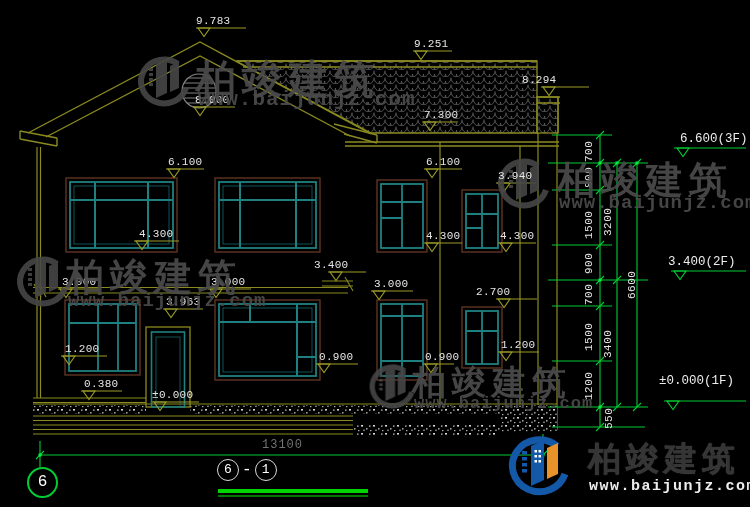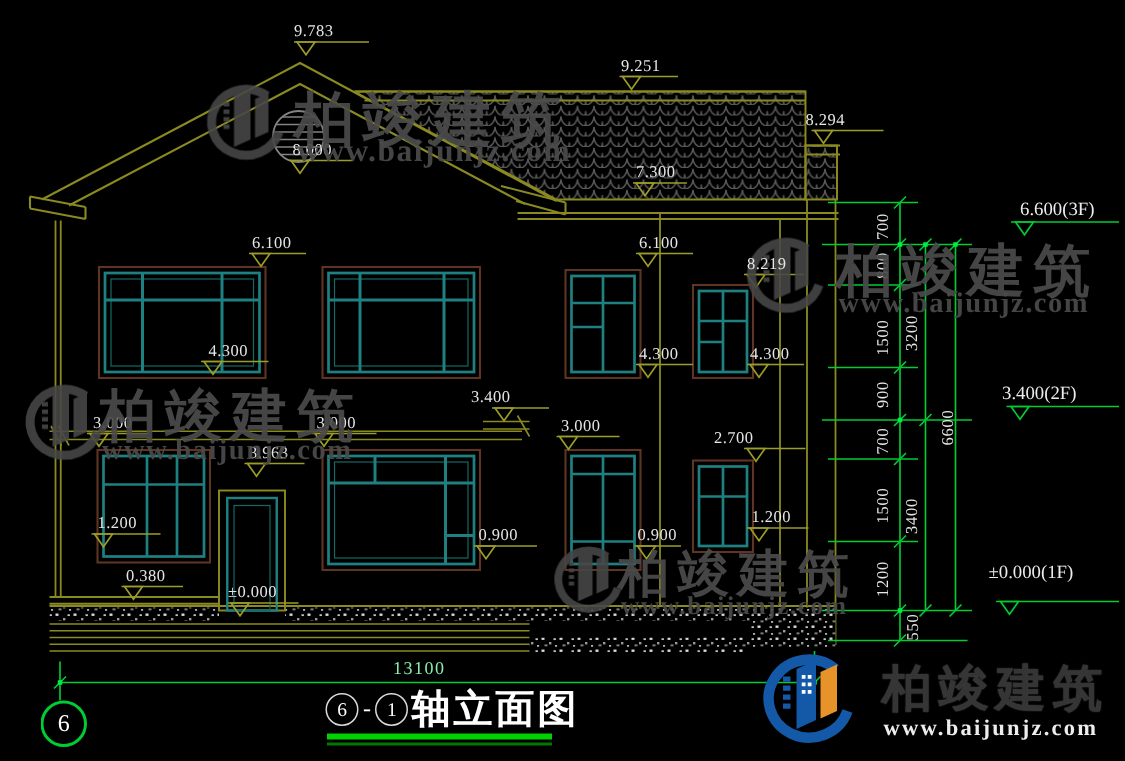--- a/index.html
+++ b/index.html
@@ -1,17 +1,17 @@
 <!DOCTYPE html>
 <html><head>
 <meta charset="utf-8">
 <style>
   html,body{margin:0;padding:0;background:#000;}
   #canvas{position:relative;width:750px;height:507px;background:#000;overflow:hidden;
-          font-family:Liberation Serif, serif;}
+          font-family:Liberation Mono, monospace;}
   svg{position:absolute;left:0;top:0;}
   .lbl{position:absolute;color:#e6e6e6;font-size:11px;line-height:12px;white-space:nowrap;
        letter-spacing:0.3px;}
   .fm{position:absolute;color:#ececec;font-size:12.5px;white-space:nowrap;}
   .vd{position:absolute;color:#e6e6e6;font-size:11px;white-space:nowrap;
       writing-mode:vertical-rl;transform:rotate(180deg);width:13px;text-align:center;
       letter-spacing:0.5px;}
   .wm-brand{position:absolute;color:#4b4b4b;font-weight:bold;letter-spacing:6px;
       white-space:nowrap;opacity:0.92;}
   .wm-url{position:absolute;color:#4b4b4b;font-weight:bold;letter-spacing:1px;
@@ -19,21 +19,21 @@
   .bubble{position:absolute;left:27px;top:467px;width:27px;height:27px;border:2px solid #00cc33;
       border-radius:50%;color:#fff;font-size:16px;text-align:center;line-height:27px;}
   #titleblock{position:absolute;left:217px;top:459px;display:flex;align-items:center;gap:2px;
       color:#fff;}
   .tnum{display:inline-block;width:20px;height:20px;border:1.6px solid #d8d8d8;border-radius:50%;
       font-size:13px;line-height:20px;text-align:center;color:#fff;}
   .tdash{font-size:16px;color:#fff;margin:0 1px;}
   .ttext{font-size:26px;font-weight:bold;letter-spacing:2px;color:#fff;line-height:28px;}
   .uline1{position:absolute;left:218px;top:489px;width:150px;height:4px;background:#00d400;}
   .uline2{position:absolute;left:218px;top:495px;width:150px;height:2px;background:#007700;}
-  .dim13100{position:absolute;left:262px;top:438px;color:#86efac;font-size:12px;letter-spacing:1px;}
+  .dim13100{position:absolute;left:262px;top:438px;color:#737373;font-size:12px;letter-spacing:1px;}
   .brand-dark{position:absolute;left:588px;top:437px;color:#353535;font-size:33px;font-weight:bold;
       letter-spacing:5px;text-shadow:0 0 1px #5a5a5a;white-space:nowrap;}
   .brand-url{position:absolute;left:589px;top:478px;color:#ededed;font-size:15px;font-weight:bold;
       letter-spacing:1.5px;white-space:nowrap;}
 </style>
 </head>
 <body>
 
 <div id="canvas">
 
@@ -231,25 +231,25 @@
     <rect x="29.5" y="19" width="2.5" height="2.5" fill="#fff"></rect>
     <rect x="33.5" y="19" width="2.5" height="2.5" fill="#fff"></rect>
     <rect x="29.5" y="24" width="2.5" height="2.5" fill="#fff"></rect>
     <rect x="33.5" y="24" width="2.5" height="2.5" fill="#fff"></rect>
   </g>
 </svg>
 
 <span class="lbl" style="left:196px;top:15px">9.783</span>
 <span class="lbl" style="left:195px;top:94px">8.000</span>
 <span class="lbl" style="left:414px;top:38px">9.251</span>
-<span class="lbl" style="left:537px;top:74px">8.294</span>
+<span class="lbl" style="left:522px;top:74px">8.294</span>
 <span class="lbl" style="left:424px;top:109px">7.300</span>
 <span class="lbl" style="left:168px;top:156px">6.100</span>
 <span class="lbl" style="left:426px;top:156px">6.100</span>
-<span class="lbl" style="left:498px;top:170px">8.219</span>
+<span class="lbl" style="left:498px;top:170px">3.940</span>
 <span class="lbl" style="left:139px;top:228px">4.300</span>
 <span class="lbl" style="left:426px;top:230px">4.300</span>
 <span class="lbl" style="left:500px;top:230px">4.300</span>
 <span class="lbl" style="left:314px;top:259px">3.400</span>
 <span class="lbl" style="left:62px;top:276px">3.000</span>
 <span class="lbl" style="left:211px;top:276px">3.000</span>
 <span class="lbl" style="left:374px;top:278px">3.000</span>
 <span class="lbl" style="left:476px;top:286px">2.700</span>
 <span class="lbl" style="left:166px;top:296px">3.963</span>
 <span class="lbl" style="left:65px;top:343px">1.200</span>
@@ -276,21 +276,20 @@
 <span class="vd" style="left:626px;top:262px;height:46px">6600</span>
 
 <span class="dim13100">13100</span>
 
 <div class="bubble">6</div>
 
 <div id="titleblock">
   <span class="tnum">6</span>
   <span class="tdash">-</span>
   <span class="tnum">1</span>
-  <span class="ttext">轴立面图</span>
 </div>
 <div class="uline1"></div>
 <div class="uline2"></div>
 
 <span class="wm-brand" style="left:196px;top:52px;font-size:40px">柏竣建筑</span>
 <span class="wm-url" style="left:198px;top:88px;font-size:21px">www.baijunjz.com</span>
 <span class="wm-brand" style="left:557px;top:155px;font-size:38px">柏竣建筑</span>
 <span class="wm-url" style="left:559px;top:192px;font-size:19px">www.baijunjz.com</span>
 <span class="wm-brand" style="left:66px;top:252px;font-size:38px">柏竣建筑</span>
 <span class="wm-url" style="left:68px;top:290px;font-size:19px">www.baijunjz.com</span>

